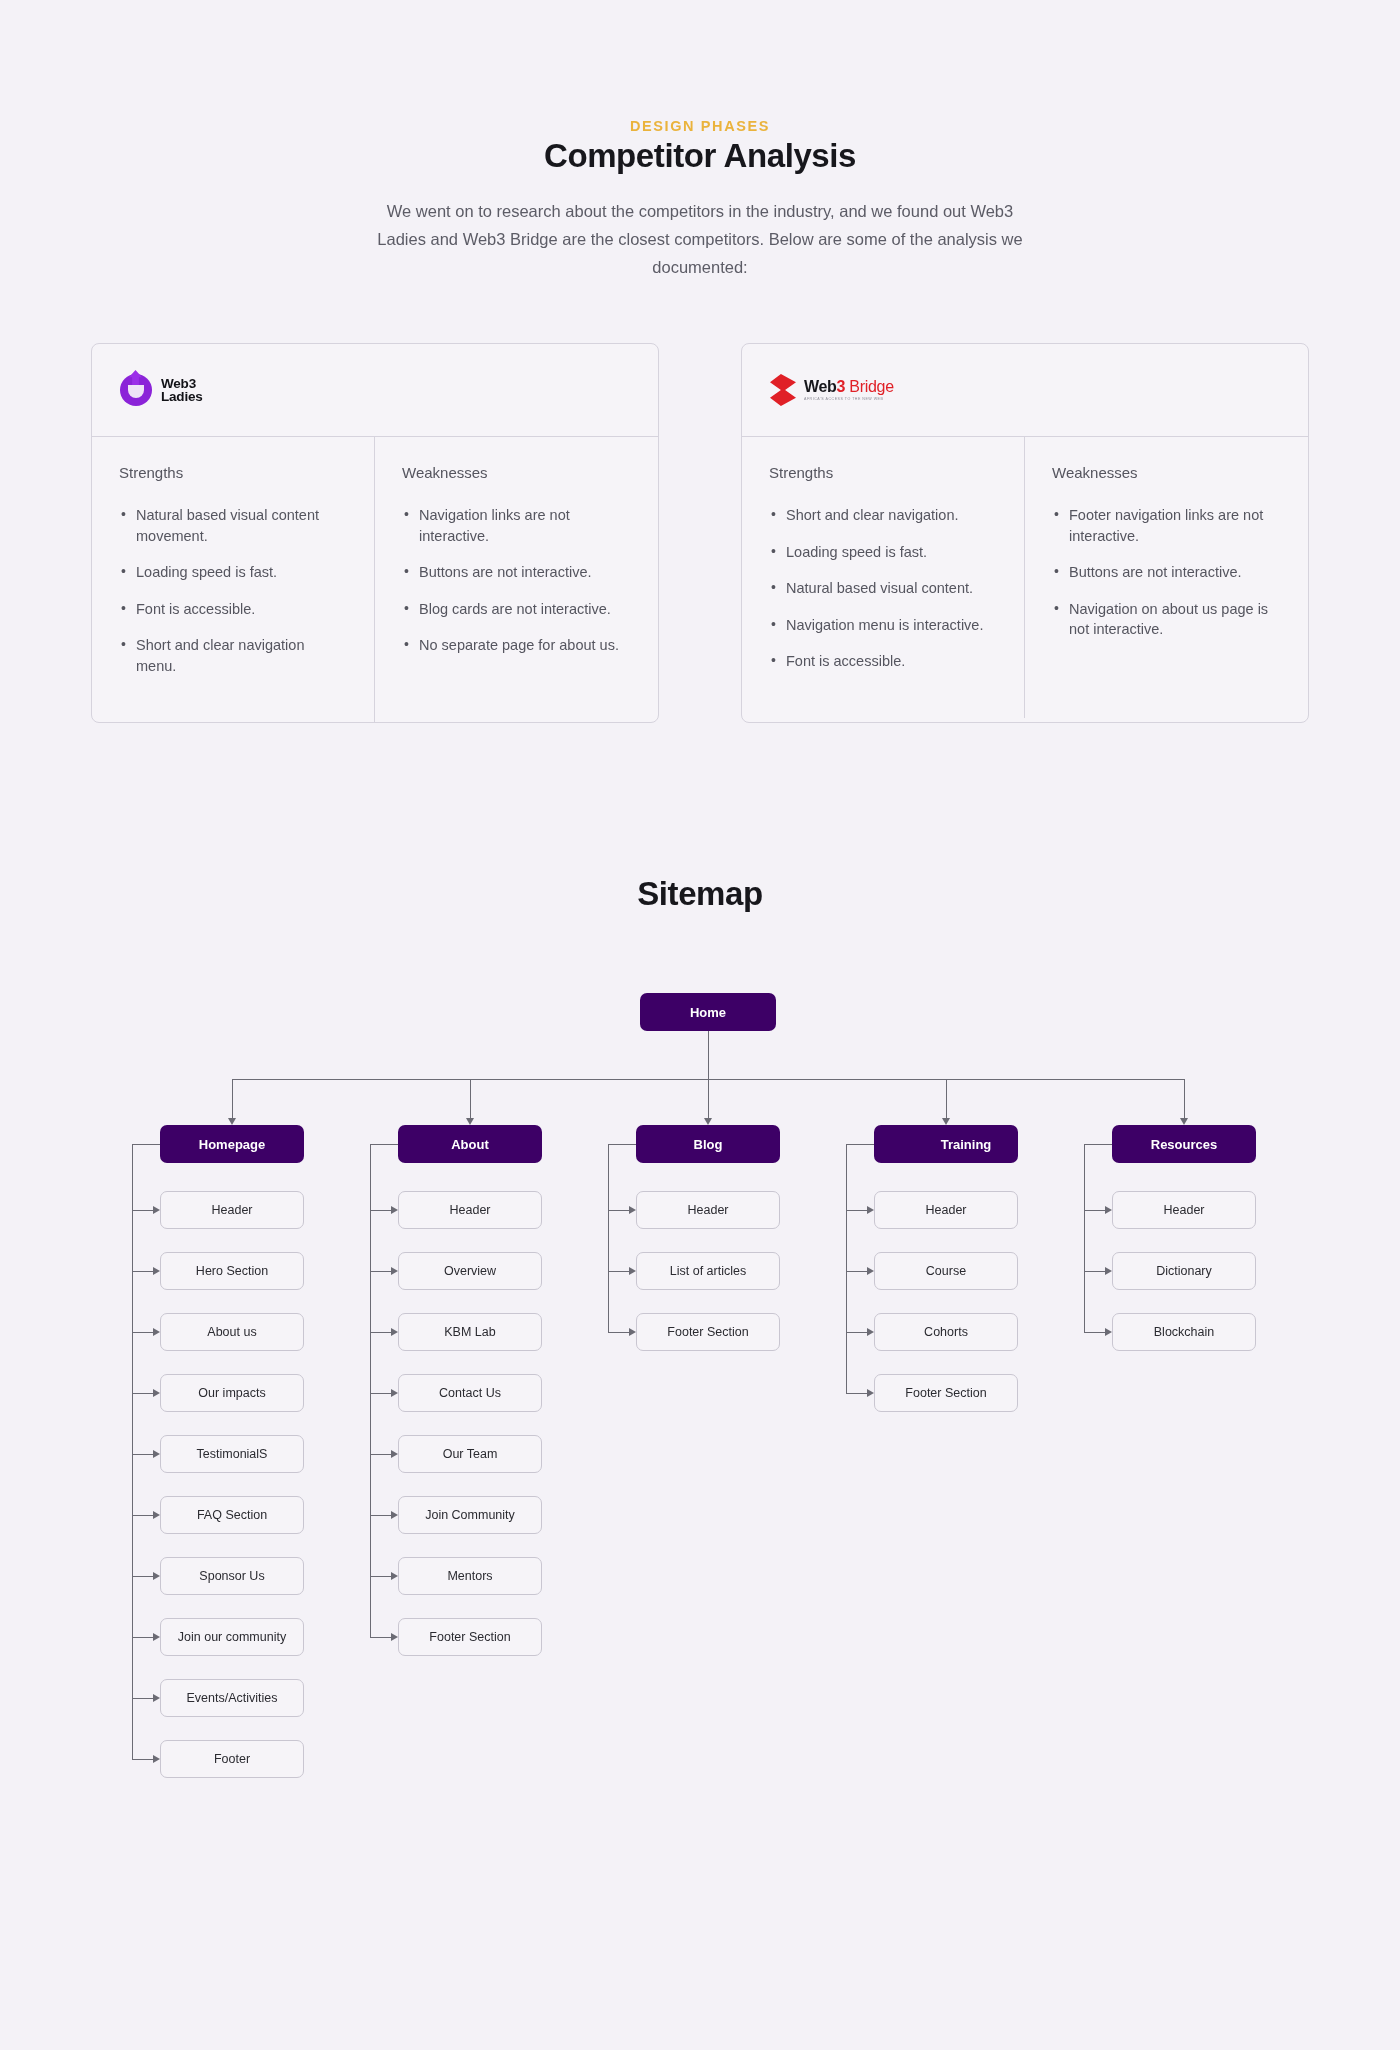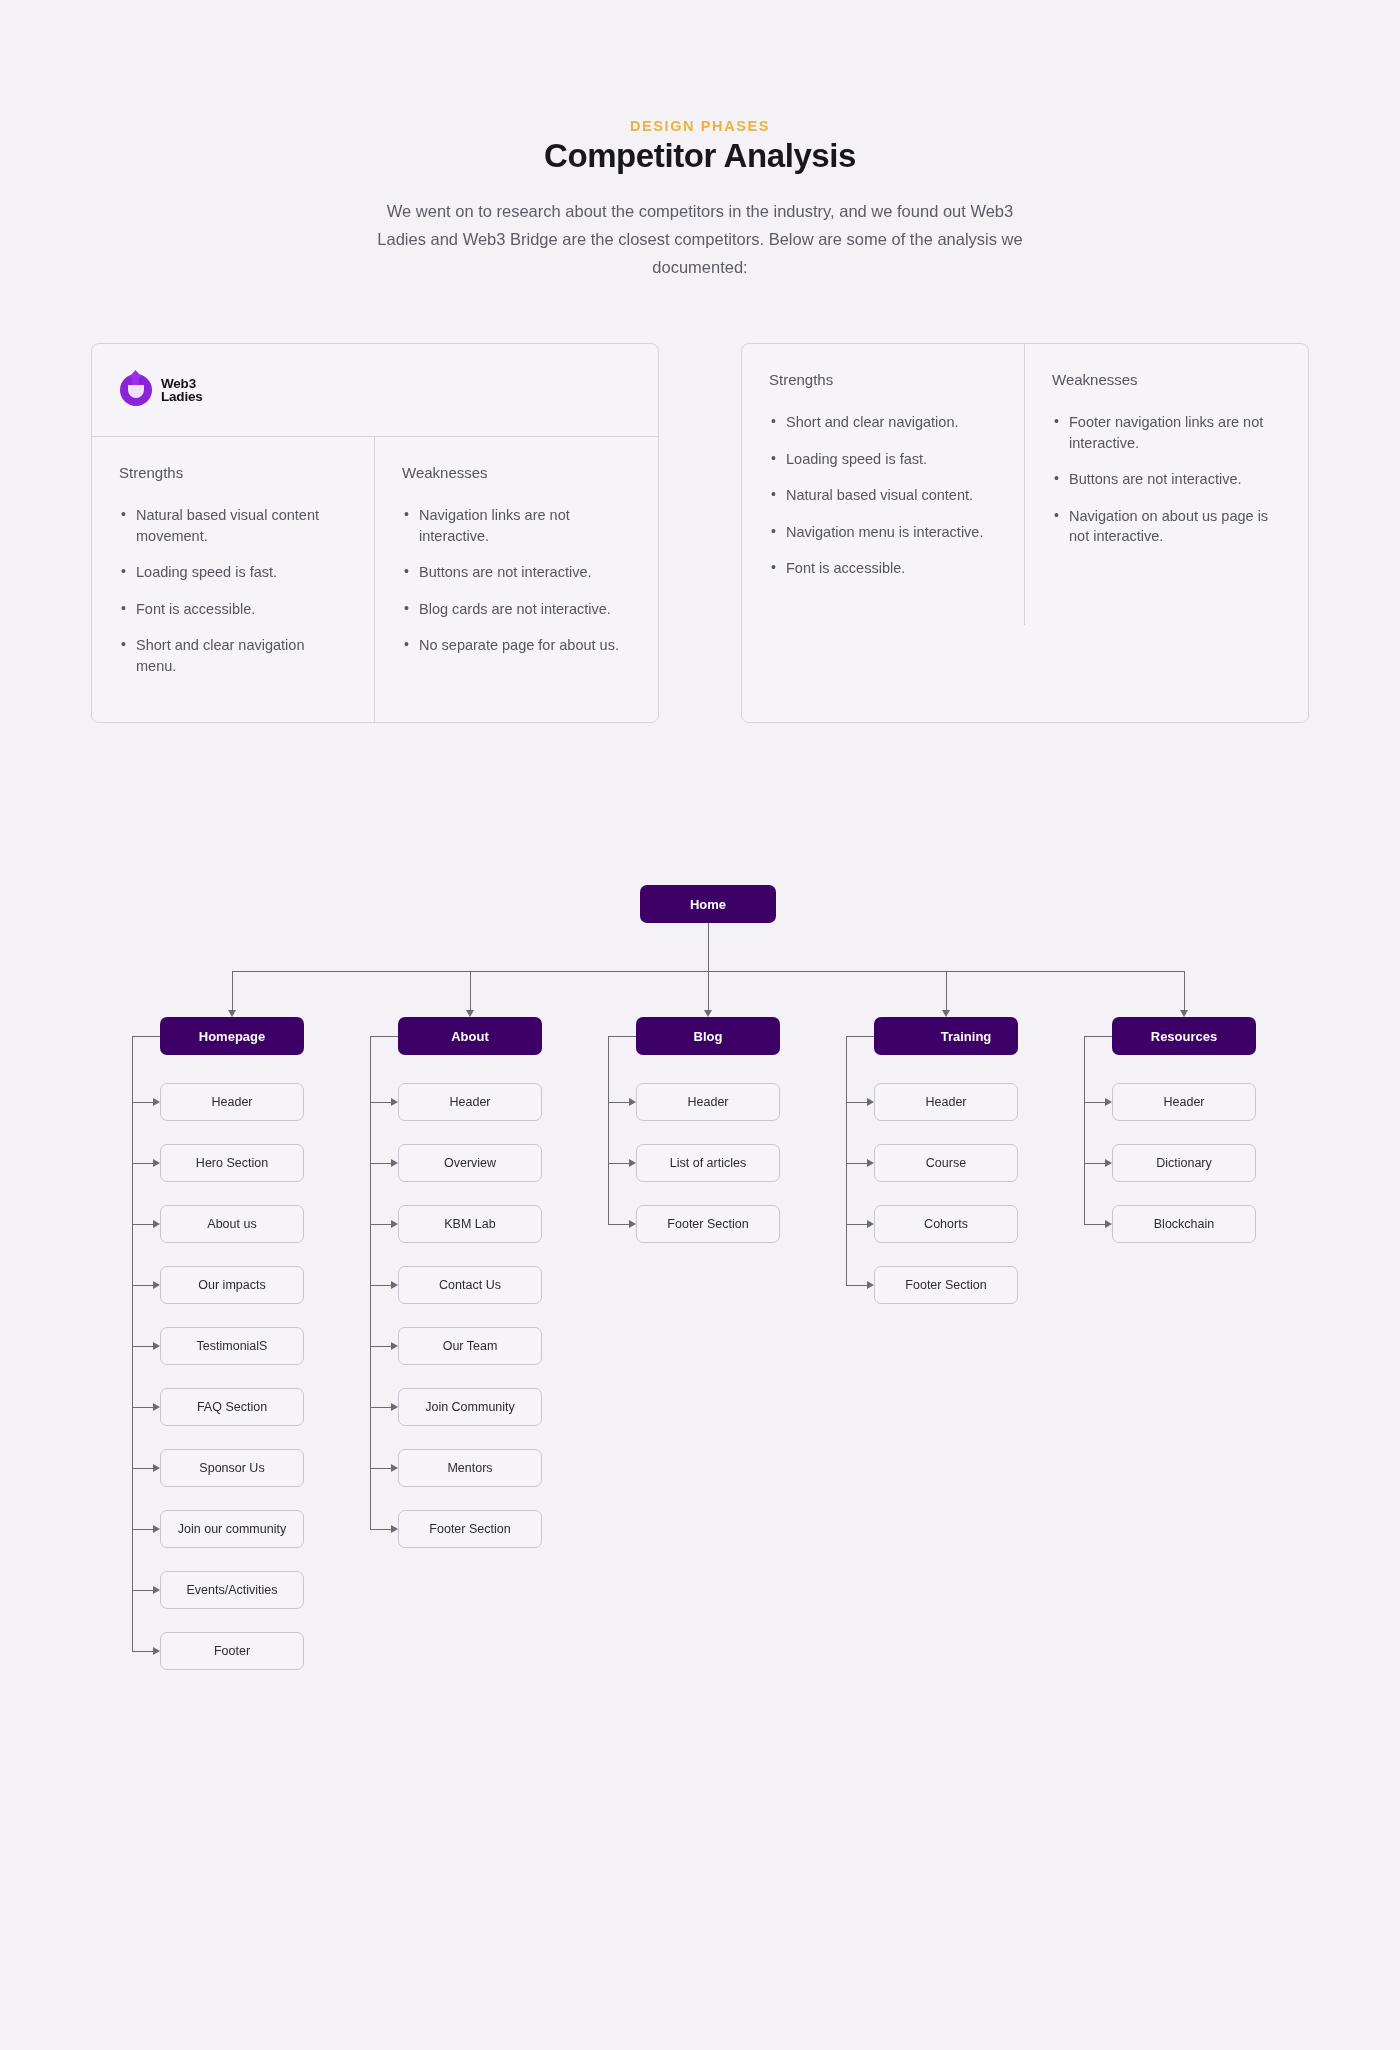--- a/index.html
+++ b/index.html
@@ -227,20 +227,31 @@
             <li>Navigation links are not interactive.</li>
             <li>Buttons are not interactive.</li>
             <li>Blog cards are not interactive.</li>
             <li>No separate page for about us.</li>
           </ul>
         </div>
       </div>
     </div>
 
     <div class="card">
+      <div class="card-logo">
+        <div class="logo-bridge">
+          <div class="brg-mark"></div>
+          <div class="brg-txt">
+            <div class="brg-main">
+              <span>Web</span><span class="three">3</span> <span class="bridge">Bridge</span>
+            </div>
+            <div class="brg-tag">AFRICA'S ACCESS TO THE NEW WEB</div>
+          </div>
+        </div>
+      </div>
       <div class="card-cols">
         <div class="col left">
           <h4>Strengths</h4>
           <ul>
             <li>Short and clear navigation.</li>
             <li>Loading speed is fast.</li>
             <li>Natural based visual content.</li>
             <li>Navigation menu is interactive.</li>
             <li>Font is accessible.</li>
           </ul>
@@ -253,20 +264,21 @@
             <li>Navigation on about us page is not interactive.</li>
           </ul>
         </div>
       </div>
     </div>
 
   </div>
 </div>
 
 <div class="sitemap-head">
+  <div class="sec-title">Sitemap</div>
 </div>
 
 <div class="tree" id="tree">
     <div class="node root" style="left: 640px; top: 10px; width: 136px;">Home</div>
     <div class="rail v" style="left: 708px; top: 48px; height: 48px;"></div>
     <div class="rail h" style="left: 232px; top: 96px; width: 952px;"></div>
     <div class="rail v" style="left: 232px; top: 96px; height: 39px;"></div>
     <div class="arrow-down" style="left: 227.5px; top: 135px;"></div>
     <div class="node branch" style="left: 160px; top: 142px;">Homepage</div>
     <div class="rail h" style="left: 132px; top: 161px; width: 28px;"></div>

